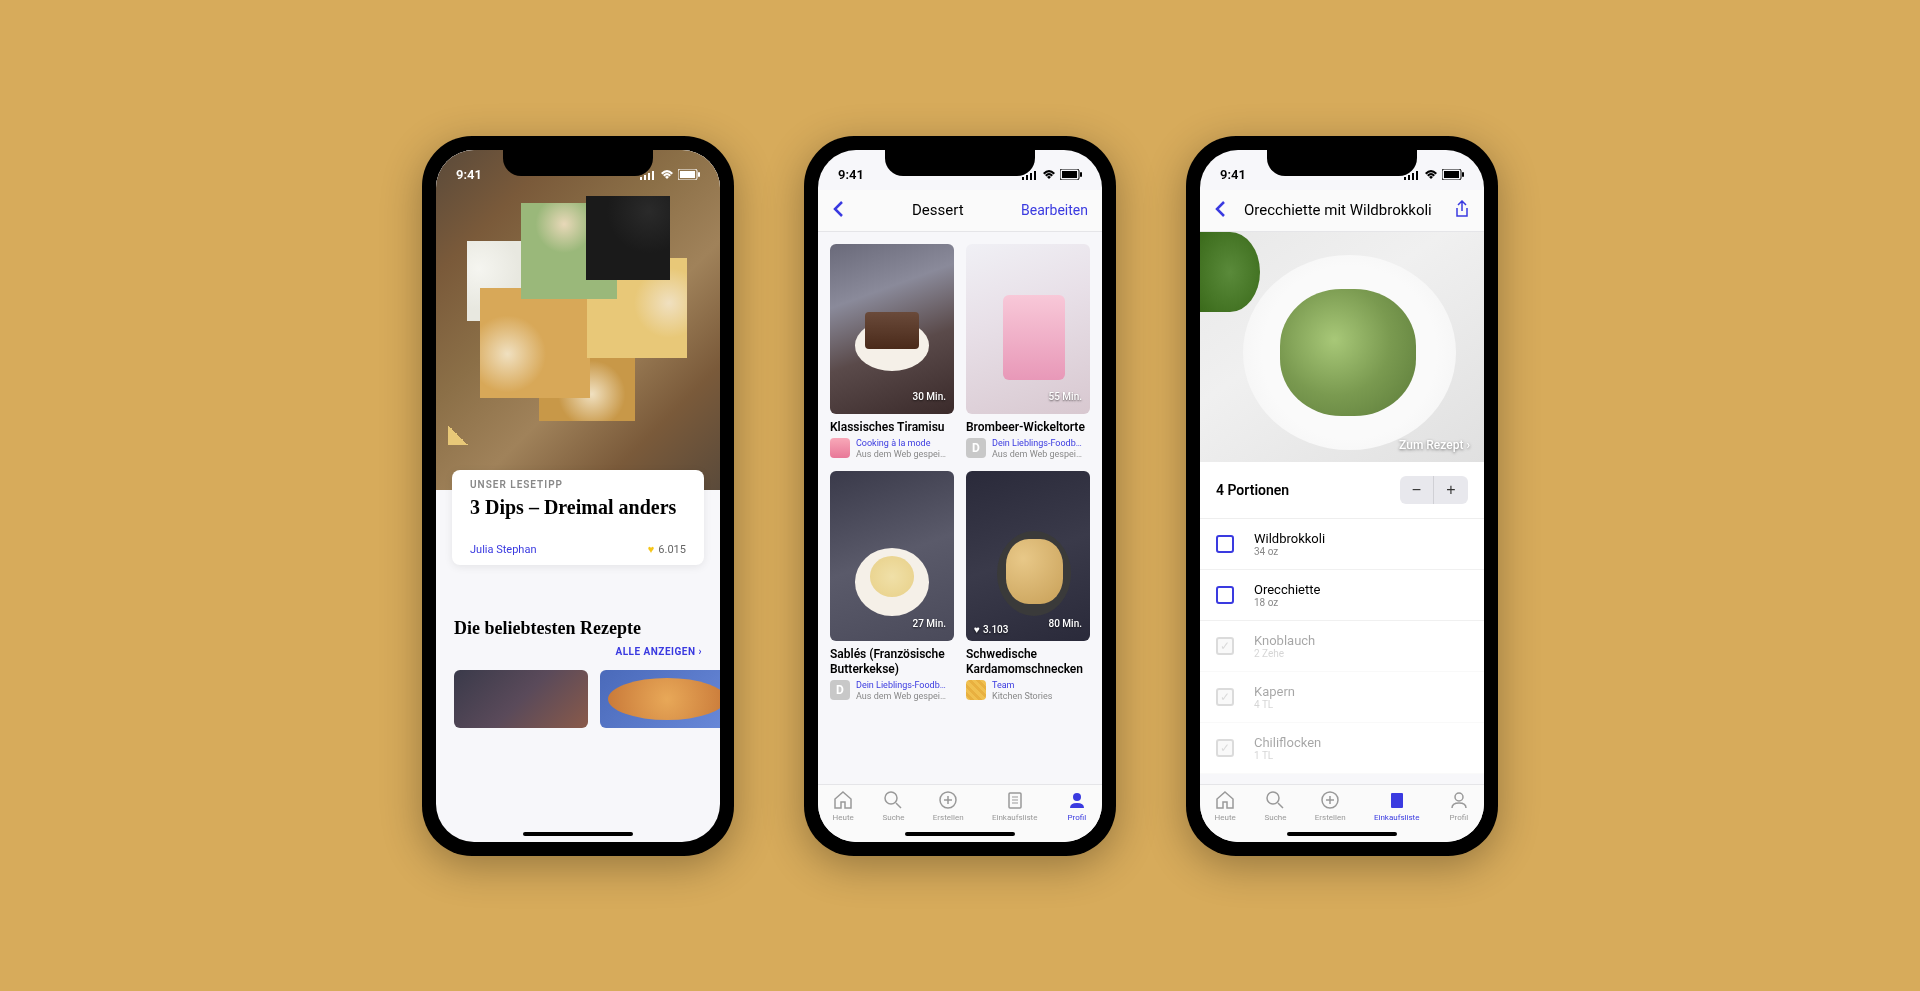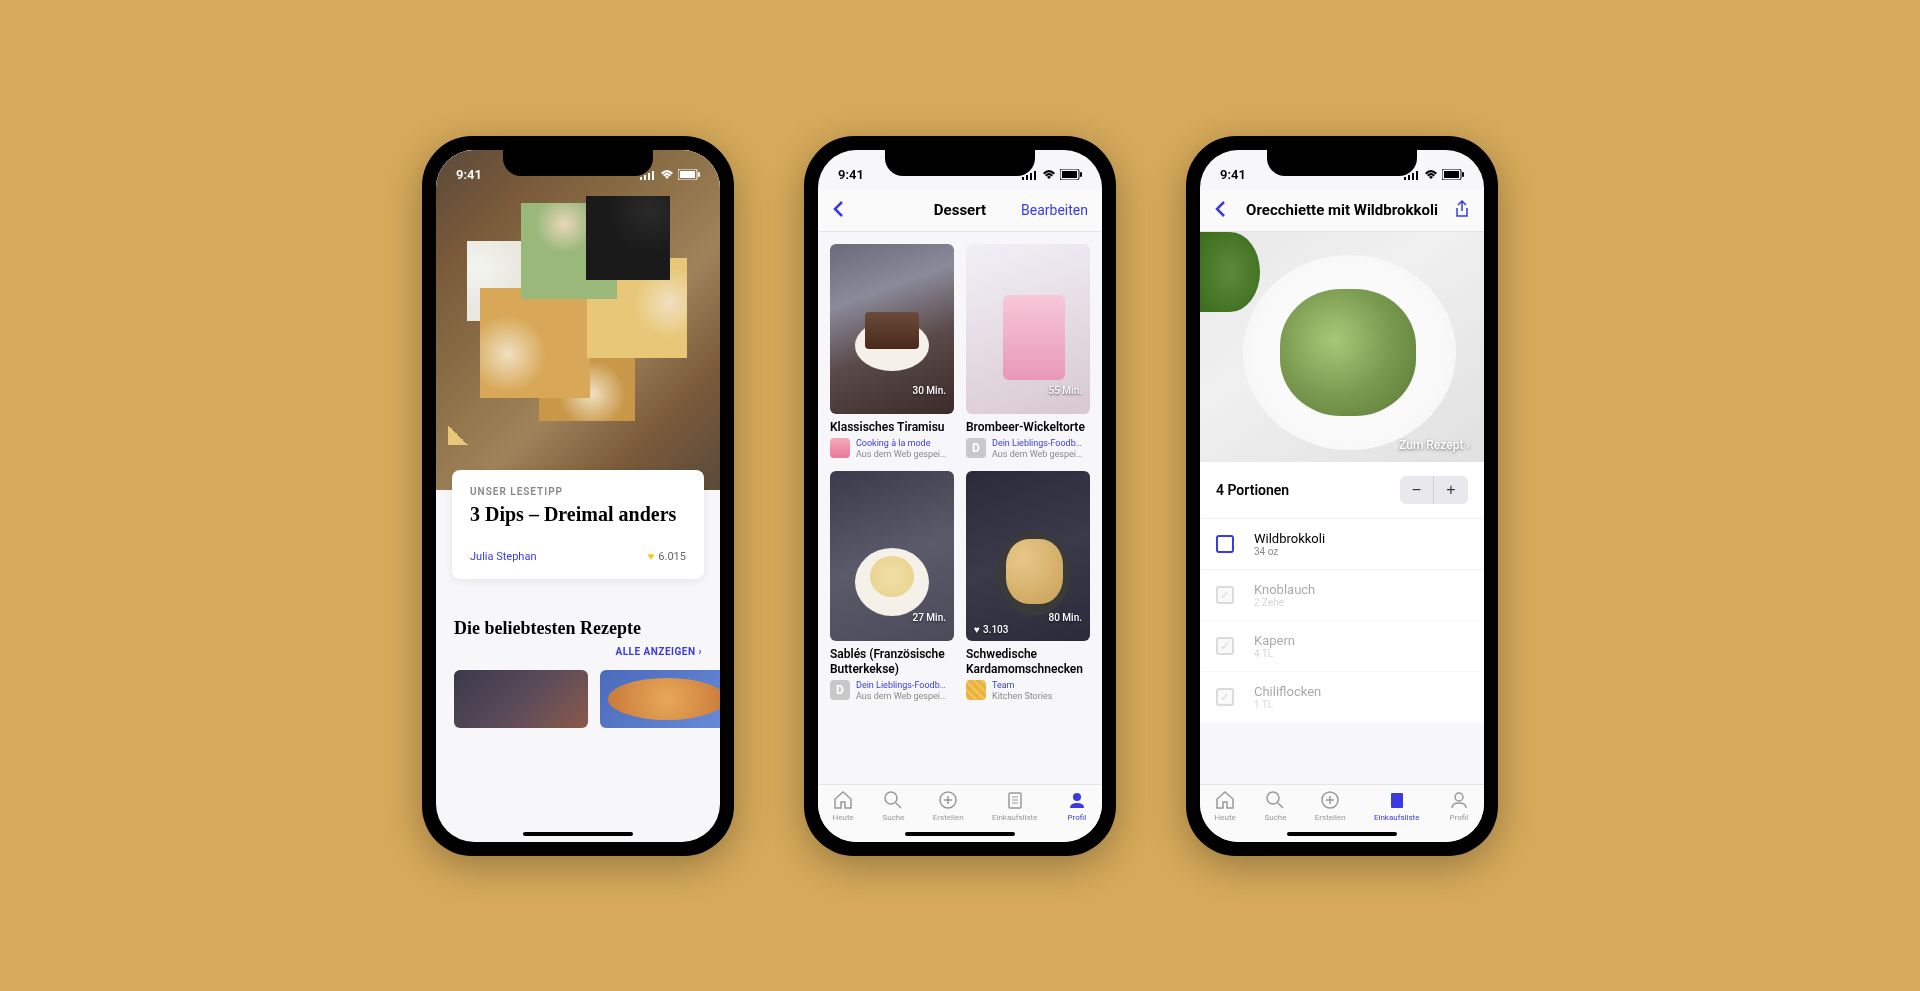--- a/index.html
+++ b/index.html
@@ -61,21 +61,21 @@
 .signal svg, .wifi svg, .battery svg { display: block; }
 .nav-bar {
   height: 42px;
   display: flex;
   align-items: center;
   justify-content: space-between;
   padding: 0 14px;
   background: #fafafa;
   border-bottom: 1px solid #e5e5e8;
 }
-.nav-title { font-size: 15px; font-weight: 700; flex: 1; text-align: center; }
+.nav-title { font-size: 15px; font-weight: 400; flex: 1; text-align: left; }
 .nav-left, .nav-right { width: 80px; font-size: 14px; color: #3a3ae0; }
 .nav-right { text-align: right; }
 .content { flex: 1; overflow: hidden; position: relative; }
 .tab-bar {
   height: 58px;
   background: #fafafa;
   border-top: 1px solid #e5e5e8;
   display: flex;
   align-items: center;
   justify-content: space-around;
@@ -124,40 +124,40 @@
     radial-gradient(circle 30px at 40% 55%, #d84838 0%, #b83020 100%) 40% 55% / 60px 60px no-repeat,
     radial-gradient(circle 26px at 50% 62%, #d84838 0%, #b83020 100%) 50% 62% / 52px 52px no-repeat,
     linear-gradient(45deg, #e8c878 25%, transparent 25%) 5% 85% / 40px 40px no-repeat;
 }
 .p1-content { position: absolute; inset: 0; }
 .card {
   position: absolute;
   left: 16px; right: 16px; top: 320px;
   background: #fff;
   border-radius: 8px;
-  padding: 16px 18px;
+  padding: 9px 18px;
   box-shadow: 0 2px 8px rgba(0,0,0,.08);
 }
 .card-eyebrow { font-size: 10px; letter-spacing: 1px; color: #888; font-weight: 600; }
 .card-title { font-size: 20px; font-weight: 600; font-family: Georgia, serif; margin: 6px 0 10px; }
 .card-meta { display: flex; justify-content: space-between; align-items: center; font-size: 11px; margin-top: 24px; }
 .card-author { color: #3a3ae0; }
 .card-likes { color: #666; display: flex; align-items: center; gap: 4px; }
 .section-title { position: absolute; left: 18px; top: 468px; font-size: 18px; font-weight: 600; font-family: Georgia, serif; }
 .section-link { position: absolute; right: 18px; top: 496px; font-size: 10px; font-weight: 700; color: #3a3ae0; letter-spacing: .5px; }
 .mini-cards { position: absolute; left: 18px; top: 520px; display: flex; gap: 12px; }
 .mini-card { width: 134px; height: 58px; border-radius: 6px; overflow:hidden; }
 .mini1 { background: linear-gradient(135deg,#3a3a4a,#5a4a5a,#8a5a4a); }
 .mini2 { background: linear-gradient(135deg,#4a6aba,#6a8ada); position:relative; }
 .mini2::after { content:''; position:absolute; inset:8px; border-radius:50%; background: radial-gradient(circle,#e8a858,#c87838); }
 
 .grid { padding: 12px; display: grid; grid-template-columns: 1fr 1fr; gap: 12px; }
 .gcard { display: flex; flex-direction: column; }
 .gimg { height: 170px; border-radius: 6px; position: relative; overflow: hidden; }
-.gimg .time { position: absolute; bottom: 18px; right: 8px; color: #fff; font-size: 10px; font-weight: 500; text-shadow: 0 1px 2px rgba(0,0,0,.6); }
+.gimg .time { position: absolute; bottom: 12px; right: 8px; color: #fff; font-size: 10px; font-weight: 500; text-shadow: 0 1px 2px rgba(0,0,0,.6); }
 .gimg .likes { position: absolute; bottom: 6px; left: 8px; color: #fff; font-size: 10px; font-weight: 500; text-shadow: 0 1px 2px rgba(0,0,0,.6); display:flex; align-items:center; gap:3px; }
 .g1 { background: linear-gradient(160deg,#6a6a7a 0%,#8a8a9a 30%,#5a4a4a 60%,#3a2a2a 100%); }
 .g1::before { content:''; position:absolute; left:20%; top:45%; width:60%; height:30%; background:#f5f0e8; border-radius:50%; }
 .g1::after { content:''; position:absolute; left:28%; top:40%; width:44%; height:22%; background:linear-gradient(#6a4a3a,#4a2a1a); border-radius:4px; }
 .g2 { background: linear-gradient(160deg,#f0f0f5 0%,#e8e0e8 40%,#d8c8d0 100%); }
 .g2::before { content:''; position:absolute; left:30%; top:30%; width:50%; height:50%; background:linear-gradient(#f8c8d8,#e898b8); border-radius:6px; }
 .g3 { background: linear-gradient(160deg,#3a3a4a 0%,#5a5a6a 50%,#4a4a5a 100%); }
 .g3::before { content:''; position:absolute; left:20%; top:45%; width:60%; height:40%; background:#f5f0e8; border-radius:50%; }
 .g3::after { content:''; position:absolute; left:32%; top:50%; width:36%; height:24%; background:radial-gradient(#f0e0a8,#e8d088); border-radius:50%; }
 .g4 { background: linear-gradient(160deg,#2a2a3a 0%,#3a3a4a 50%,#2a2a3a 100%); }
@@ -520,20 +520,27 @@
         </div>
       </div>
       <div class="ing-list">
         <div class="ing">
           <div class="ing-check"></div>
           <div class="ing-text">
               <span class="ing-name">Wildbrokkoli</span>
               <span class="ing-amt">34 oz</span>
             </div>
         </div>
+        <div class="ing">
+          <div class="ing-check"></div>
+          <div class="ing-text">
+              <span class="ing-name">Orecchiette</span>
+              <span class="ing-amt">18 oz</span>
+            </div>
+        </div>
         <div class="ing faded">
           <div class="ing-check"></div>
           <div class="ing-text">
               <span class="ing-name">Knoblauch</span>
               <span class="ing-amt">2 Zehe</span>
             </div>
         </div>
         <div class="ing faded">
           <div class="ing-check"></div>
           <div class="ing-text">

